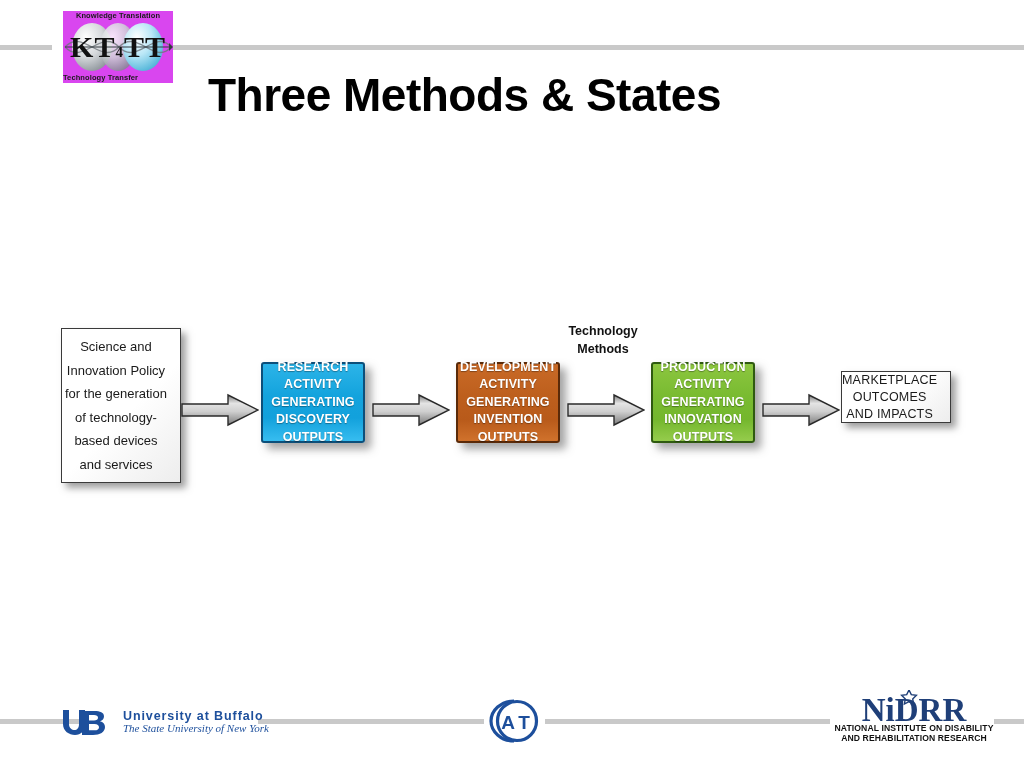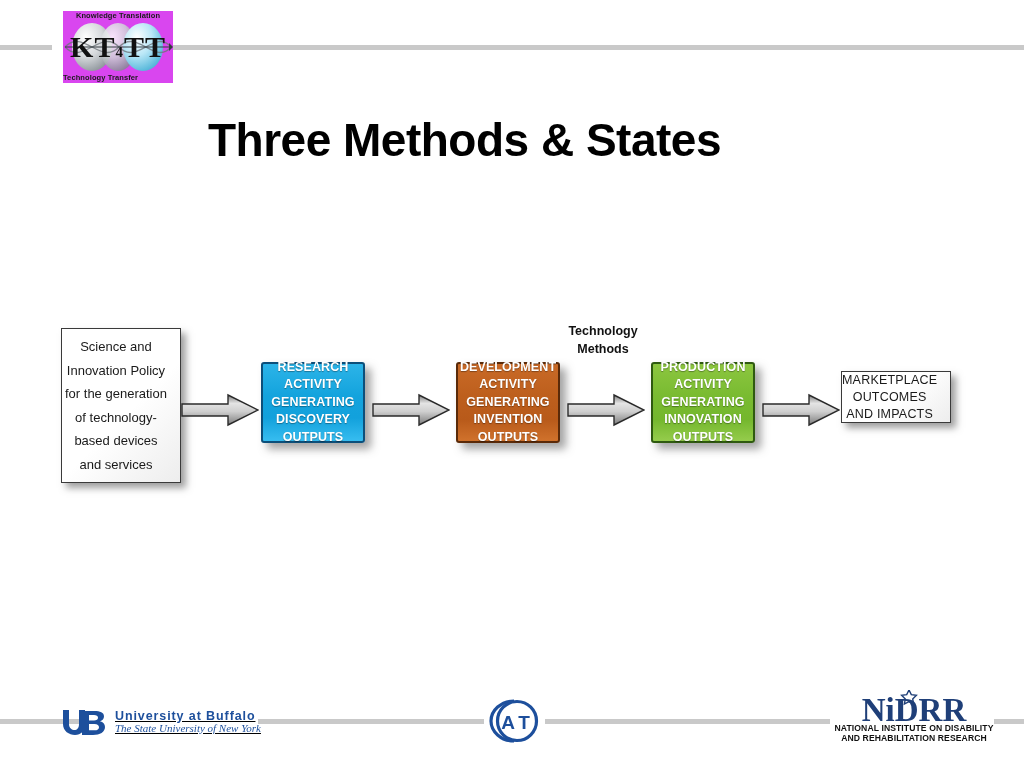--- a/index.html
+++ b/index.html
@@ -90,21 +90,20 @@
     position: absolute;
     left: 208px;
     top: 68px;
     width: 640px;
     height: 62px;
     font-size: 46px;
     font-weight: bold;
     letter-spacing: -0.5px;
     color: #000000;
     white-space: nowrap;
-    margin-top: 45px;
   }
 
   
   .diagram {
     position: absolute;
     left: 0;
     top: 0;
     width: 1024px;
     height: 768px;
   }
@@ -240,23 +239,22 @@
     display: flex;
     align-items: center;
     z-index: 4;
   }
   .ub-mark {
     width: 48px;
     height: 32px;
     flex: 0 0 48px;
   }
   .ub-text {
-    margin-left: 7px;
+    margin-left: 15px;
     line-height: 1.05;
-    text-decoration: underline;
   }
   .ub-name {
     font-size: 12.5px;
     font-weight: bold;
     color: #1d4f9c;
     letter-spacing: 0.9px;
     font-family: "Liberation Sans", sans-serif;
   }
   .ub-sub {
     font-size: 11px;

